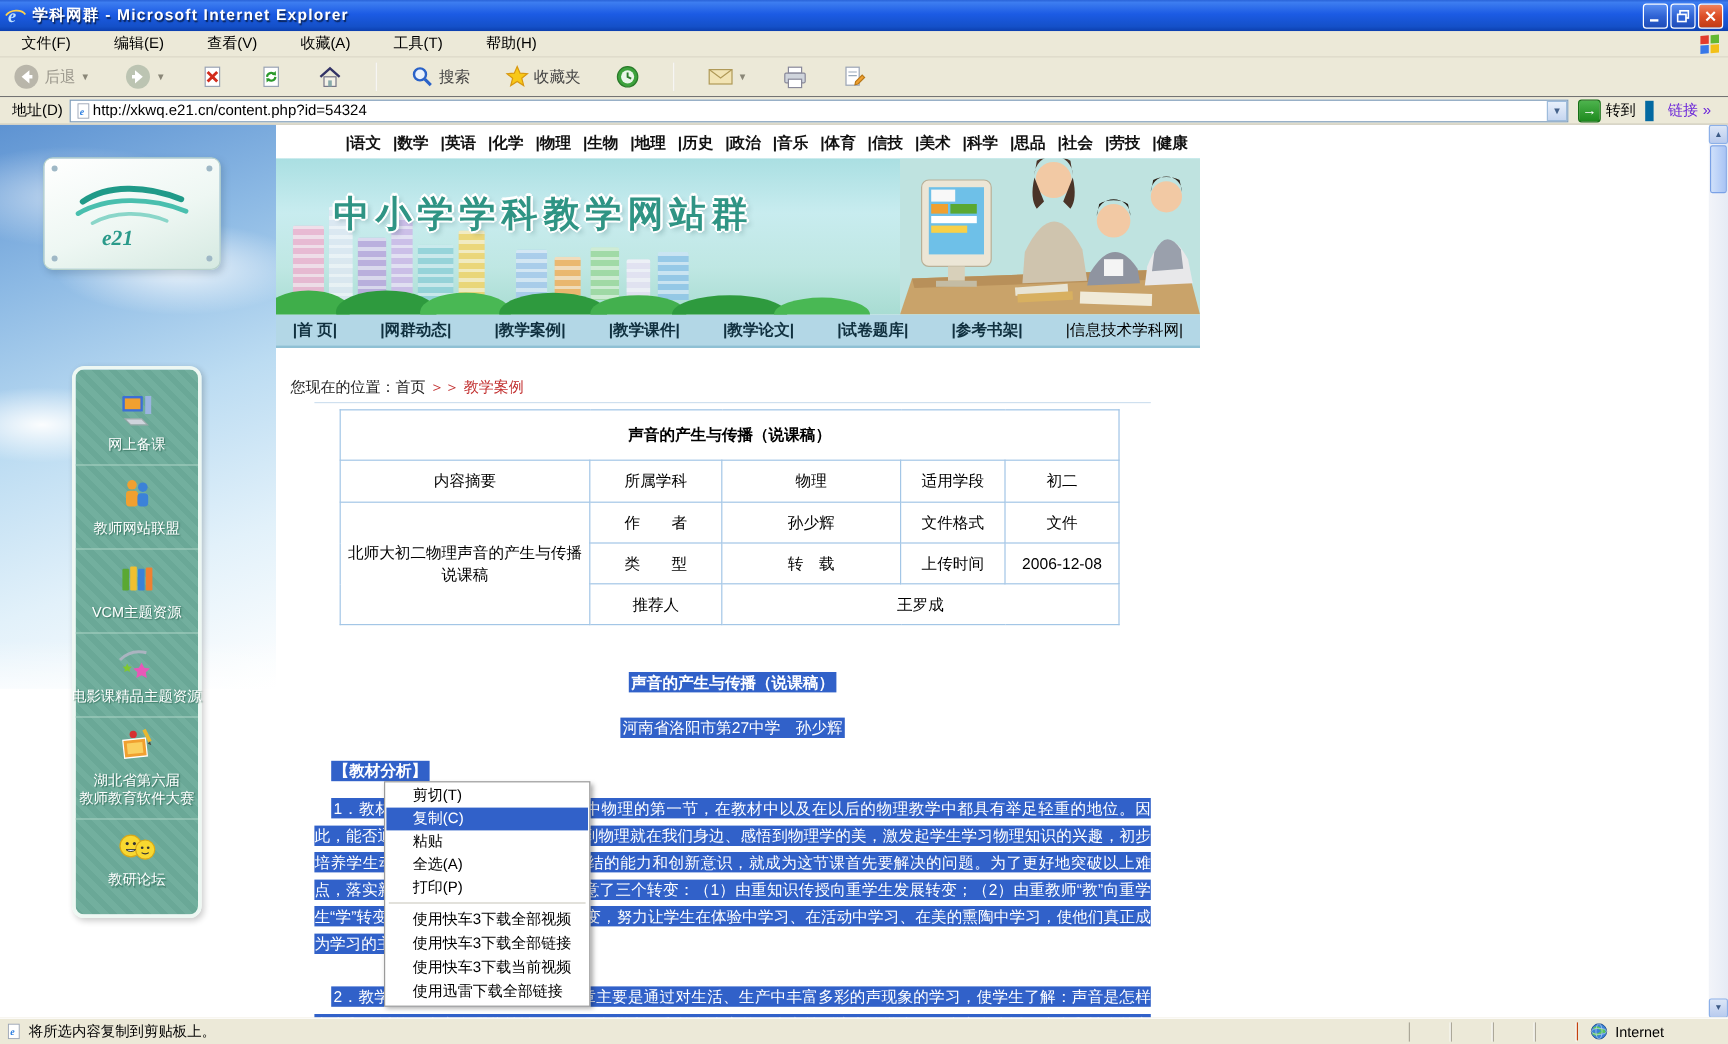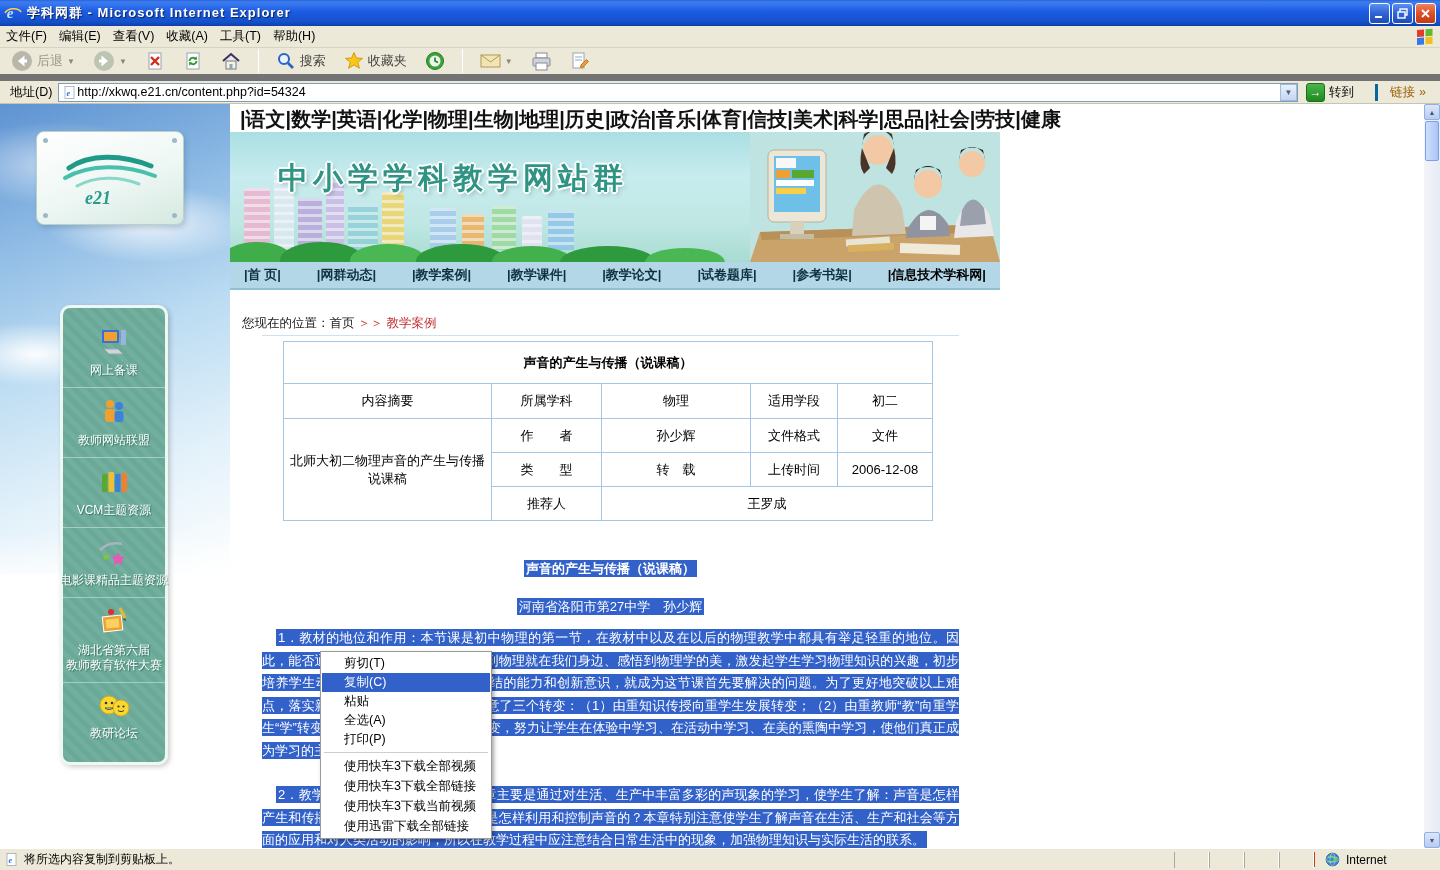--- a/index.html
+++ b/index.html
@@ -17,28 +17,28 @@
   .winbtns { display:flex; gap:2px; }
   .winbtn { width:21px; height:21px; border-radius:3px; border:1px solid #fff;
     background:linear-gradient(180deg,#5a8ff2 0%,#2f63d4 50%,#1e4cb8 100%);
     display:flex; align-items:center; justify-content:center; }
   .winbtn.close { background:linear-gradient(180deg,#f0825e 0%,#dd4f27 50%,#c03a14 100%); }
 
   
   .menubar { position:absolute; left:0; top:26px; width:1440px; height:22px;
     background:#ece9d8; border-bottom:1px solid #d8d4c4;
     display:flex; align-items:center; font-size:12.5px; color:#000; }
-  .menubar .mitem { padding:3px 6px; }
+  .menubar .mitem { padding:3px 18px; }
   .menubar .spacer { flex:1; }
   .winflag { width:18px; height:18px; margin-right:6px; }
 
   
   .toolbar { position:absolute; left:0; top:48px; width:1440px; height:33px;
-    background:#ece9d8; border-bottom:7px solid #737373;
-    display:flex; align-items:center; padding-left:6px; gap:8px; font-size:13px; }
+    background:#ece9d8; border-bottom:1px solid #737373;
+    display:flex; align-items:center; padding-left:6px; gap:19px; font-size:13px; }
   .tb-btn { display:flex; align-items:center; gap:4px; padding:2px 5px; height:28px; }
   .tb-label { color:#444; }
   .tb-label.dis { color:#9a978c; }
   .tb-sep { width:1px; height:24px; background:#cfcaba; border-right:1px solid #fff; margin:0 4px; }
   .drop { font-size:8px; color:#8a8778; }
 
   
   .addrbar { position:absolute; left:0; top:81px; width:1440px; height:23px;
     background:#ece9d8; border-bottom:1px solid #c8c4b4;
     display:flex; align-items:center; font-size:12.5px; padding:0 4px; }
@@ -47,22 +47,22 @@
     display:flex; align-items:center; padding-left:3px; max-width:1260px; }
   .addr-url { font-size:12.5px; color:#000; flex:1; }
   .addr-drop { width:17px; height:17px; background:linear-gradient(180deg,#e8f0fb,#c6d6f0);
     border:1px solid #9ebcdc; display:flex; align-items:center; justify-content:center;
     font-size:8px; color:#44618a; }
   .go-area { display:flex; align-items:center; gap:4px; padding:0 8px; }
   .go-btn { width:19px; height:19px; border-radius:3px;
     background:linear-gradient(180deg,#4db34d,#1e8a1e); border:1px solid #167016;
     color:#fff; display:flex; align-items:center; justify-content:center;
     font-size:12px; font-weight:bold; }
-  .links-area { display:flex; align-items:center; gap:4px; border-left:3px solid #0369a1;
-    padding:0 10px 0 12px; color:#a16207;margin-left:13px; }
+  .links-area { display:flex; align-items:center; gap:4px; border-left:7px solid #0369a1;
+    padding:0 10px 0 12px; color:#6d28d9; }
 
   
   #content { position:absolute; left:0; top:104px; width:1440px; height:744px;
     background:#fff; overflow:hidden; }
 
   .sky { position:absolute; left:0; top:0; width:230px; height:470px;
     background:
       radial-gradient(ellipse 120px 45px at 35px 250px, rgba(255,255,255,.95), rgba(255,255,255,0) 70%),
       radial-gradient(ellipse 150px 55px at 150px 120px, rgba(255,255,255,.8), rgba(255,255,255,0) 70%),
       radial-gradient(ellipse 160px 60px at 60px 60px, rgba(255,255,255,.55), rgba(255,255,255,0) 70%),
@@ -85,42 +85,42 @@
   .side-item { display:flex; flex-direction:column; align-items:center; gap:5px;
     padding:8px 2px 9px; border-bottom:1px solid #a4cfc0; }
   .side-item:last-child { border-bottom:none; }
   .side-label { color:#fff; font-size:12px; text-align:center; white-space:pre-line;
     text-shadow:1px 1px 1px rgba(0,60,40,.5); line-height:15px; }
   .side-label.nowrap { white-space:nowrap; }
 
   
   .main-col { position:absolute; left:230px; top:2px; width:770px; }
   .subject-nav { height:26px; background:#fff; display:flex; align-items:center;
-    justify-content:space-between; padding:0 10px; font-size:20px; font-weight:bold; color:#111; }
+    justify-content:space-between; padding:0 10px; font-size:13px; font-weight:bold; color:#111;margin-left:48px; }
   .subject-nav span { white-space:nowrap; }
 
   .banner { position:relative; height:130px; overflow:hidden;
     background:linear-gradient(180deg,#aadfe2 0%,#c8ecef 35%,#bfe7e3 70%,#a8dcd2 100%); }
   .banner-title { position:absolute; left:48px; top:26px; font-size:30px; font-weight:bold;
     letter-spacing:5px; color:#2f9484;
     text-shadow:-2px 0 #fff,2px 0 #fff,0 -2px #fff,0 2px #fff,-1px -1px #fff,1px 1px #fff,
       -1px 1px #fff,1px -1px #fff,3px 3px 4px rgba(0,60,60,.25); }
   .banner-pinyin { position:absolute; left:56px; top:66px; font-size:13px; font-weight:bold;
     color:#fff; letter-spacing:2px; text-shadow:1px 1px 2px rgba(0,80,80,.4); }
   .bld { position:absolute; bottom:12px; opacity:.85; border-radius:2px 2px 0 0;
     background-image:repeating-linear-gradient(180deg,rgba(255,255,255,.55) 0 3px,rgba(255,255,255,0) 3px 8px); }
   .bush { position:absolute; border-radius:50%; }
   .math-decor { position:absolute; left:540px; top:58px; color:#fff; font-size:22px;
     font-weight:bold; transform:rotate(-18deg); letter-spacing:6px; opacity:.9; }
   .banner-photo { position:absolute; right:0; top:0; width:250px; height:130px; }
 
   .site-nav { height:28px; background:#b3d7e6; border-bottom:2px solid #8fc0d4;
     display:flex; align-items:center; justify-content:space-between; padding:0 14px;
     font-size:13px; font-weight:bold; color:#10303f; }
-  .site-nav .last { color:#000; font-weight:700; }
+  .site-nav .last { color:#000; font-weight:400; }
 
   
   .breadcrumb { position:absolute; left:242px; top:211px; font-size:12.5px; color:#222; }
   .breadcrumb .red { color:#c23030; }
   .bc-line { position:absolute; left:262px; top:231px; width:697px; height:1px; background:#cfe0ef; }
 
   
   table.doc { position:absolute; left:283px; top:237px; width:649px;
     border-collapse:collapse; table-layout:fixed; font-size:13px; color:#000; }
   table.doc td { border:1px solid #a3c6e6; text-align:center; vertical-align:middle;
@@ -542,20 +542,23 @@
   </tbody>
     </table>
 
   <div class="article">
     <div class="center-line title">
       <span class="hl">声音的产生与传播（说课稿）</span>
     </div>
     <div class="center-line byline">
       <span class="hl">河南省洛阳市第27中学　孙少辉</span>
     </div>
+    <div class="sec-heading">
+      <span class="hl">【教材分析】</span>
+    </div>
     <div class="para">
       <span class="hl">1．教材的地位和作用：本节课是初中物理的第一节，在教材中以及在以后的物理教学中都具有举足轻重的地位。因此，能否通过这节课的教学让学生感受到物理就在我们身边、感悟到物理学的美，激发起学生学习物理知识的兴趣，初步培养学生动手实验、观察比较、归纳总结的能力和创新意识，就成为这节课首先要解决的问题。为了更好地突破以上难点，落实新课标的精神，我在教学中注意了三个转变：（1）由重知识传授向重学生发展转变；（2）由重教师“教”向重学生“学”转变；（3）由重结果向重过程转变，努力让学生在体验中学习、在活动中学习、在美的熏陶中学习，使他们真正成为学习的主人、课堂的主人。</span>
     </div>
     <div class="para p2">
       <span class="hl">2．教学内容和教材特点：本书第一章主要是通过对生活、生产中丰富多彩的声现象的学习，使学生了解：声音是怎样产生和传播的？声音有哪些特性？人们是怎样利用和控制声音的？本章特别注意使学生了解声音在生活、生产和社会等方面的应用和对人类活动的影响，所以在教学过程中应注意结合日常生活中的现象，加强物理知识与实际生活的联系。</span>
     </div>
   </div>
 
   <div class="ctx-menu">
     <div class="ctx-item disabled">剪切(T)</div>

